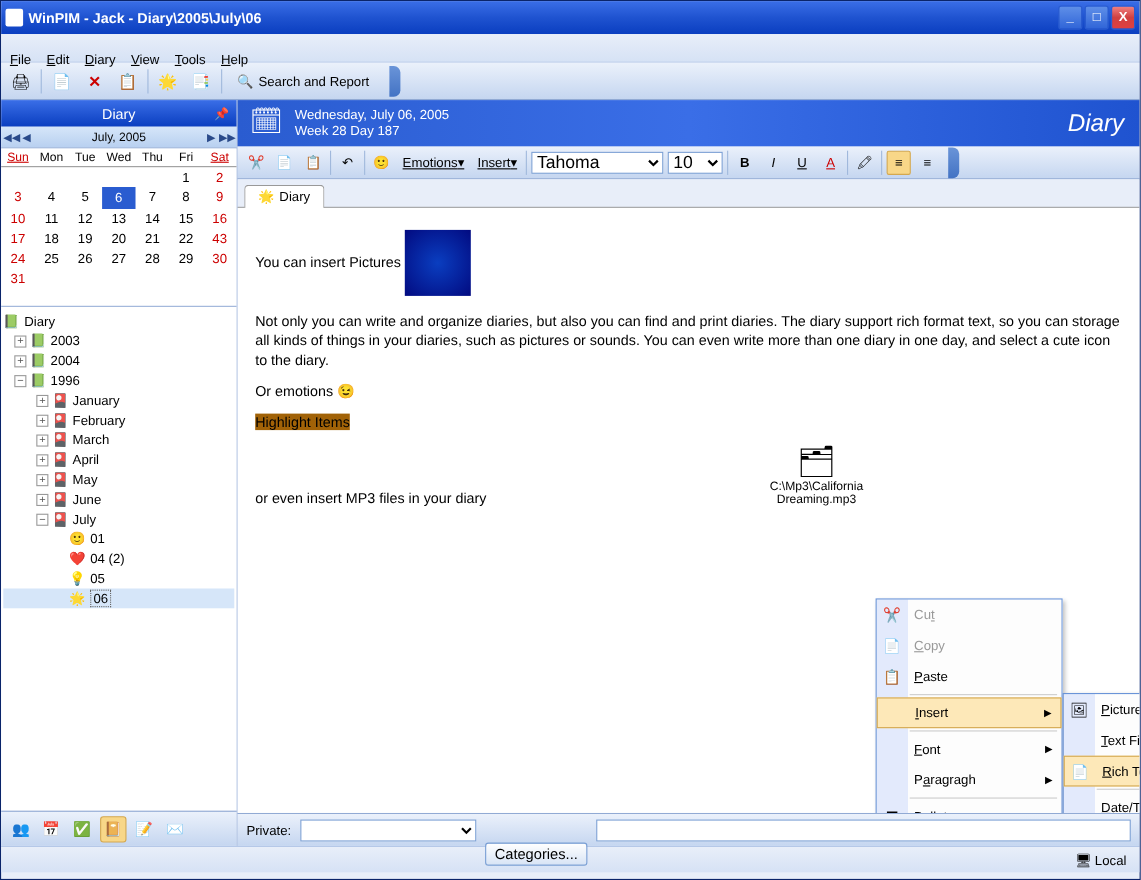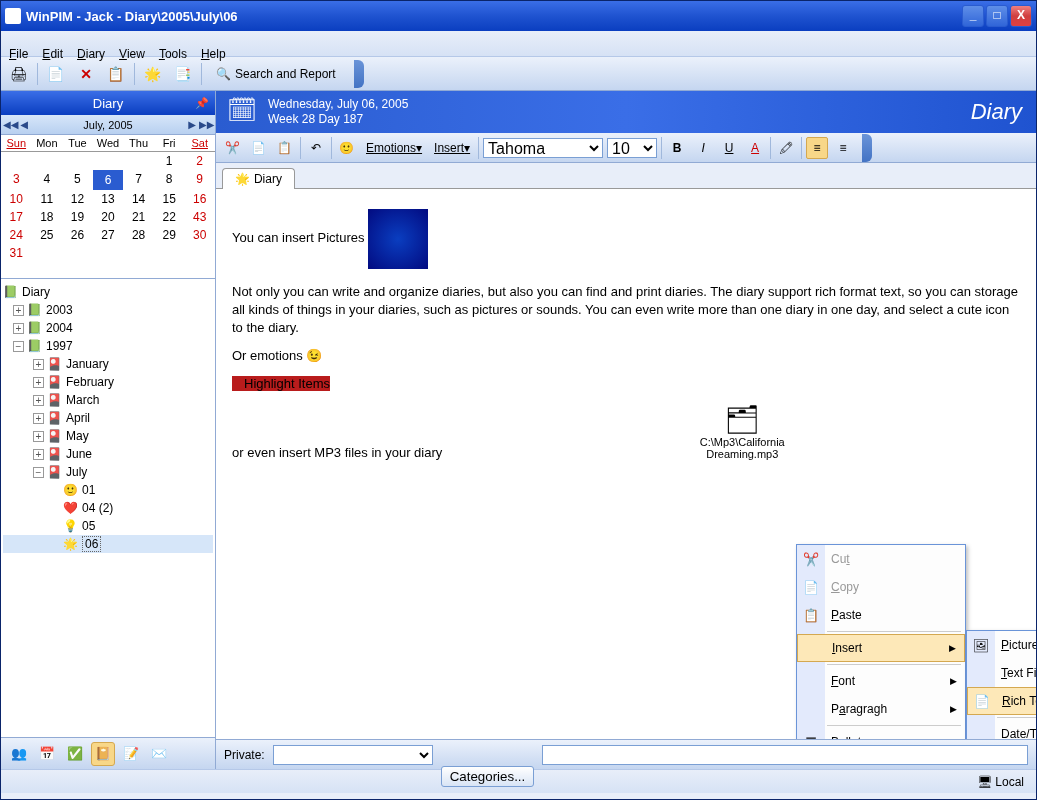--- a/index.html
+++ b/index.html
@@ -54,21 +54,21 @@
 .font-select { width: 120px; }
 .size-select { width: 50px; }
 .et-btn { width: 22px; height: 22px; display: inline-flex; align-items: center; justify-content: center; cursor: pointer; border-radius: 2px; }
 .et-btn.active { background: #f8d788; border: 1px solid #d4a850; }
 .tab-bar { height: 26px; background: #e8eef9; display: flex; align-items: flex-end; padding-left: 6px; border-bottom: 1px solid #999; }
 .tab { background: white; border: 1px solid #999; border-bottom: none; padding: 3px 12px; font-size: 12px; border-radius: 4px 4px 0 0; display: flex; align-items: center; gap: 4px; position: relative; top: 1px; }
 .doc-area { flex: 1; background: white; padding: 16px; font-size: 13px; position: relative; overflow: hidden; }
 .doc-title { text-align: center; color: #f08c28; font-size: 22px; font-weight: bold; margin-bottom: 14px; }
 .doc-area p { margin-bottom: 10px; line-height: 18px; }
 .pic-placeholder { display: inline-block; width: 60px; height: 60px; background: radial-gradient(circle, #0a3ec0, #020a80); vertical-align: middle; margin: 4px 0; }
-.highlight { background: #b91c1c; padding-left: 12px; }
+.highlight { background: #a16207; }
 .file-block { display: inline-block; text-align: center; font-size: 11px; margin-left: 240px; vertical-align: middle; }
 .context-menu { position: absolute; background: linear-gradient(to right, #e3eafc 28px, #fdfdfd 28px); border: 1px solid #6a94d8; font-size: 12px; box-shadow: 2px 2px 4px rgba(0,0,0,0.25); }
 .context-menu.main-ctx { left: 580px; top: 355px; width: 170px; }
 .context-menu.sub-ctx { left: 750px; top: 441px; width: 240px; }
 .ctx-item { height: 28px; display: flex; align-items: center; padding-left: 34px; position: relative; cursor: pointer; }
 .ctx-item.disabled { color: #999; }
 .ctx-item.hl { background: #fde8b8; border: 1px solid #d4a850; }
 .ctx-item .arrow { position: absolute; right: 8px; font-size: 9px; }
 .ctx-item .ctx-icon { position: absolute; left: 5px; width: 18px; text-align: center; font-size: 13px; }
 .ctx-sep { height: 1px; background: #ccc; margin: 2px 4px 2px 30px; }
@@ -202,21 +202,21 @@
           <span>2003</span>
         </div>
       <div class="tree-item" style="padding-left:10px">
           <span class="tree-exp">+</span>
           <span class="tree-icon">📗</span>
           <span>2004</span>
         </div>
       <div class="tree-item" style="padding-left:10px">
           <span class="tree-exp">−</span>
           <span class="tree-icon">📗</span>
-          <span>1997</span>
+          <span>1996</span>
         </div>
       <div class="tree-item" style="padding-left:30px">
           <span class="tree-exp">+</span>
           <span class="tree-icon">🎴</span>
           <span>January</span>
         </div>
       <div class="tree-item" style="padding-left:30px">
           <span class="tree-exp">+</span>
           <span class="tree-icon">🎴</span>
           <span>February</span>

